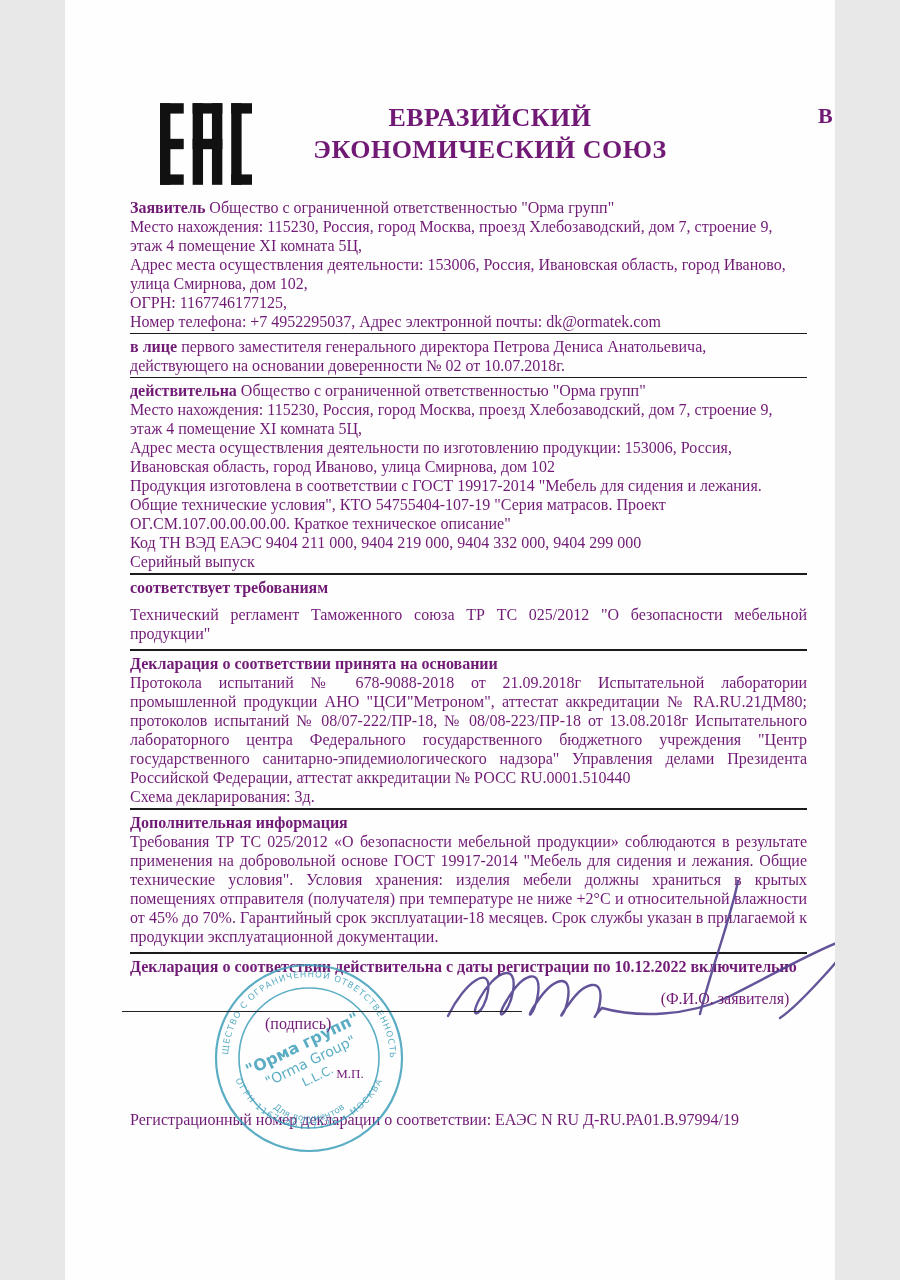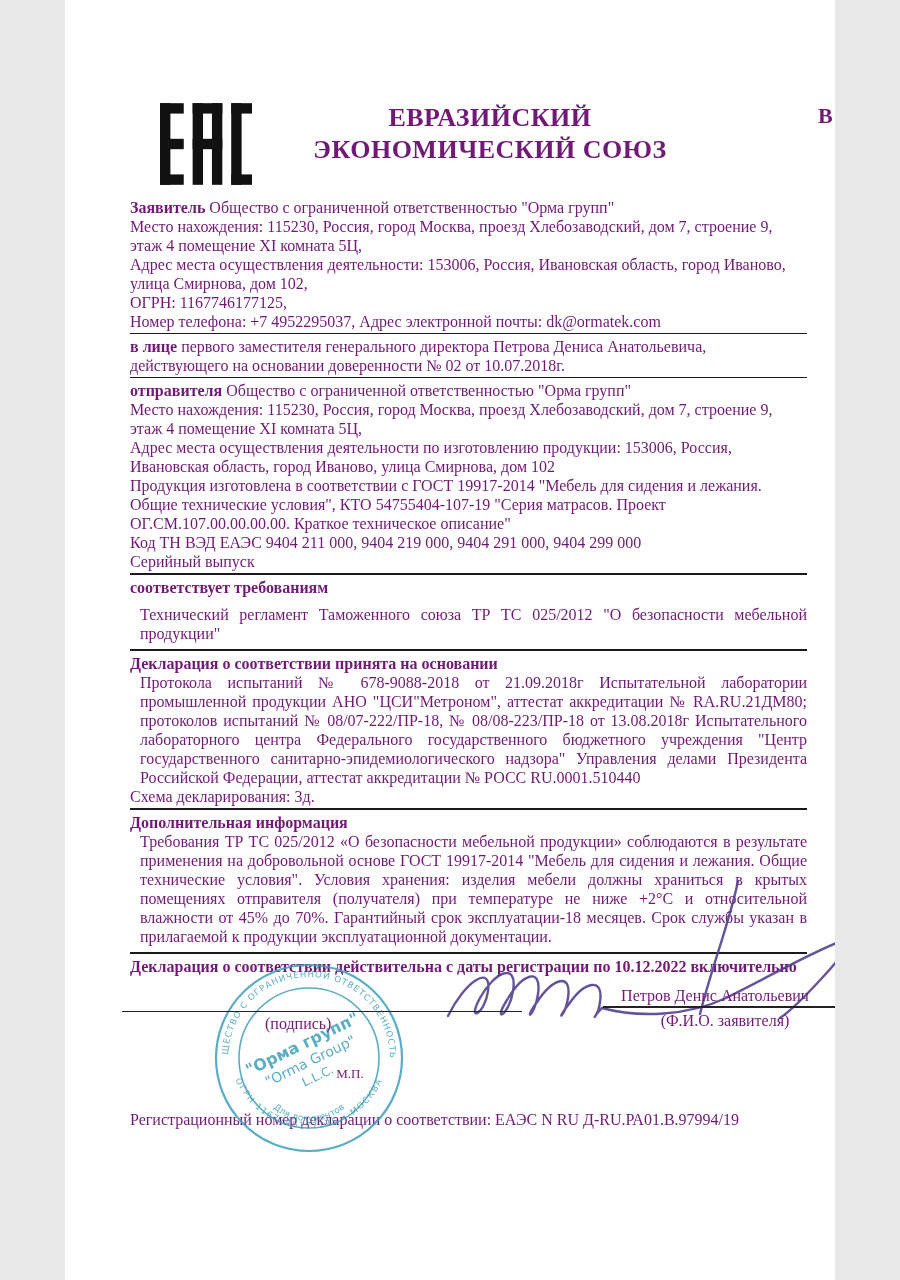--- a/index.html
+++ b/index.html
@@ -16,21 +16,21 @@
   
   .header{position:relative;height:198px;}
   .eac-logo{position:absolute;left:95px;top:98px;width:92px;height:92px;}
   .title-block{position:absolute;left:205px;right:125px;top:102px;text-align:center;
     font-weight:bold;font-size:26px;line-height:32px;letter-spacing:.5px;}
   .qr-wrap{position:absolute;left:772px;top:48px;width:118px;height:106px;}
   .qr-side-letter{position:absolute;left:753px;top:103px;font-weight:bold;font-size:22px;}
   
   .b{font-weight:bold;}
   .line{margin:0;}
-  .just{text-align:justify;margin-left:10px;}
+  .just{text-align:justify;}
   .hr{border-top:2px solid #1b1b1b;margin:2px 0 3px 0;height:0;}
   .hr.thin{border-top-width:1.5px;}
   .gap4{height:4px;} .gap8{height:8px;}
   
   .sig-area{position:relative;height:118px;}
   .sig-line{position:absolute;left:-8px;top:35px;width:400px;border-top:1.5px solid #222;}
   .sig-caption{position:absolute;left:135px;top:38px;width:150px;text-align:left;}
   .mp-caption{position:absolute;left:180px;top:88px;width:80px;text-align:center;font-size:13px;}
   .fio-block{position:absolute;left:400px;top:10px;width:390px;text-align:center;}
   .fio-name{display:inline-block;padding:0 38px 1px 18px;border-bottom:2px solid #222;}
@@ -311,25 +311,25 @@
     <p class="line">Адрес места осуществления деятельности: 153006, Россия, Ивановская область, город Иваново, улица Смирнова, дом 102,</p>
     <p class="line">ОГРН: 1167746177125,</p>
     <p class="line">Номер телефона: +7 4952295037, Адрес электронной почты: dk@ormatek.com</p>
 
     <div class="hr thin"></div>
 
     <p class="line"><span class="b">в лице</span> <span>первого заместителя генерального директора Петрова Дениса Анатольевича, действующего на основании доверенности № 02 от 10.07.2018г.</span></p>
 
     <div class="hr thin"></div>
 
-    <p class="line"><span class="b">отправителя</span> <span>Общество с ограниченной ответственностью "Орма групп"</span></p>
+    <p class="line"><span class="b">действительна</span> <span>Общество с ограниченной ответственностью "Орма групп"</span></p>
     <p class="line">Место нахождения: 115230, Россия, город Москва, проезд Хлебозаводский, дом 7, строение 9, этаж 4 помещение XI комната 5Ц,</p>
     <p class="line">Адрес места осуществления деятельности по изготовлению продукции: 153006, Россия, Ивановская область, город Иваново, улица Смирнова, дом 102</p>
     <p class="line">Продукция изготовлена в соответствии с ГОСТ 19917-2014 "Мебель для сидения и лежания. Общие технические условия", КТО 54755404-107-19 "Серия матрасов. Проект ОГ.СМ.107.00.00.00.00. Краткое техническое описание"</p>
-    <p class="line">Код ТН ВЭД ЕАЭС 9404 211 000, 9404 219 000, 9404 291 000, 9404 299 000</p>
+    <p class="line">Код ТН ВЭД ЕАЭС 9404 211 000, 9404 219 000, 9404 332 000, 9404 299 000</p>
     <p class="line">Серийный выпуск</p>
 
     <div class="hr"></div>
 
     <p class="line b">соответствует требованиям</p>
     <div class="gap8"></div>
     <p class="line just">Технический регламент Таможенного союза ТР ТС 025/2012 "О безопасности мебельной продукции"</p>
     <div class="gap4"></div>
 
     <div class="hr"></div>
@@ -384,21 +384,20 @@
           <path d="M 78 170 C 95 135 122 118 118 145 C 115 168 96 178 110 152 C 124 126 148 115 143 145 C 139 170 122 178 137 154 C 152 128 172 120 168 148 C 165 170 152 177 167 156 C 183 132 202 126 198 152 C 195 171 184 177 199 158 C 214 136 234 130 230 156 C 228 172 218 177 232 162"></path>
           <path d="M 232 162 C 268 172 318 170 356 152 C 404 128 450 102 472 95 C 484 92 478 104 452 132 C 430 156 416 168 410 172"></path>
         </g>
       </svg>
 
       <div class="sig-line"></div>
       <div class="sig-caption">(подпись)</div>
       <div class="mp-caption">М.П.</div>
 
       <div class="fio-block">
-        <span class="fio-name">Петров Денис Анатольевич</span>
         <div class="fio-caption">(Ф.И.О. заявителя)</div>
       </div>
     </div>
 
     <p class="line reg-line">Регистрационный номер декларации о соответствии: ЕАЭС N RU Д-RU.РА01.В.97994/19</p>
 
   </div>
 </div>
 
 </body></html>

